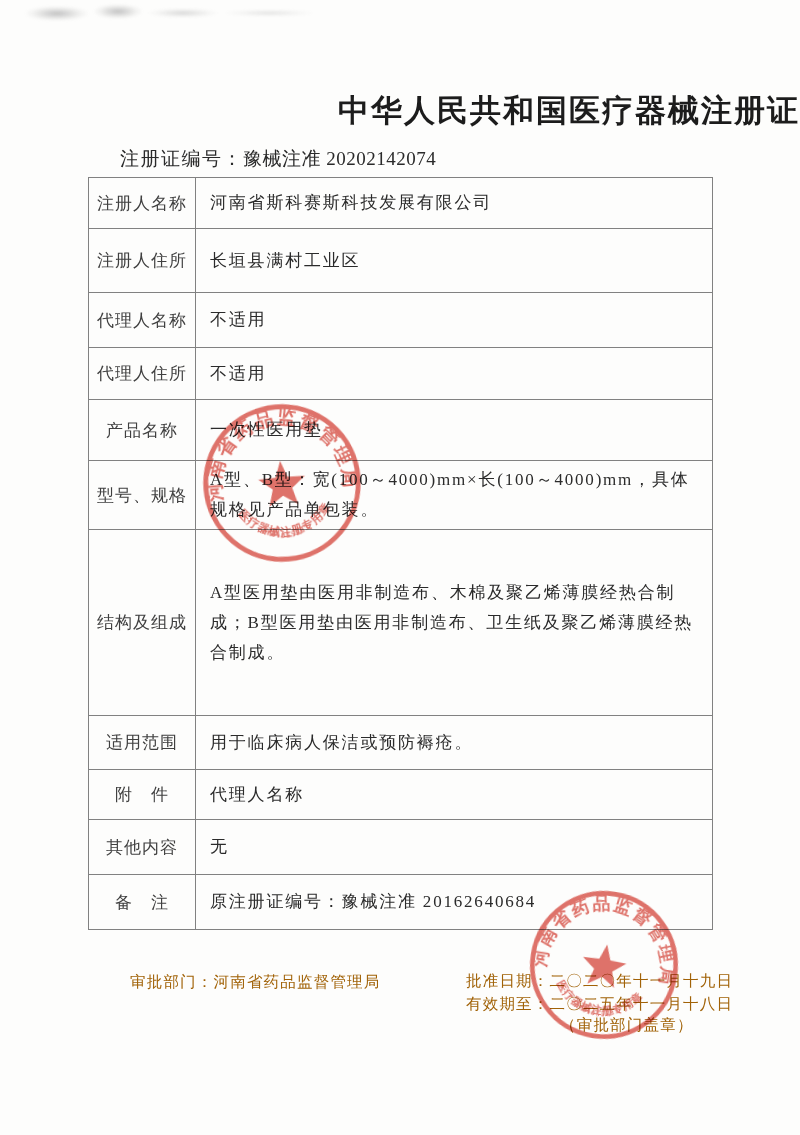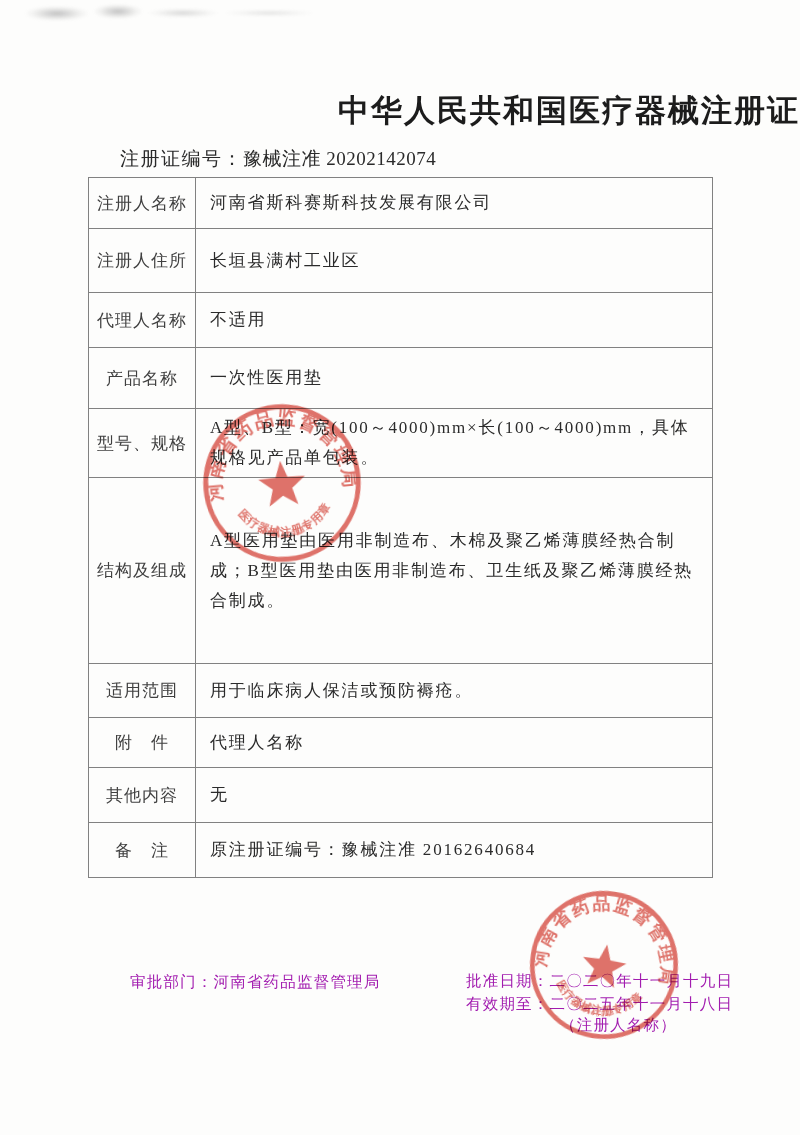--- a/index.html
+++ b/index.html
@@ -82,21 +82,21 @@
   tr.r8  { height: 186px; }
   tr.r9  { height: 54px; }
   tr.r10 { height: 50px; }
   tr.r11 { height: 55px; }
   tr.r12 { height: 55px; }
 
   .footer-item {
     position: absolute;
     font-size: 15.5px;
     letter-spacing: 1.2px;
-    color: #a21caf;
+    color: #a16207;
     white-space: nowrap;
   }
   .f-dept  { left: 130px; top: 972px; }
   .f-date  { left: 466px; top: 971px; }
   .f-valid { left: 466px; top: 994px; }
   .f-seal  { left: 560px; top: 1015px; }
 
   .stamp {
     position: absolute;
     mix-blend-mode: multiply;
@@ -129,20 +129,24 @@
           <td class="value-cell">河南省斯科赛斯科技发展有限公司</td>
         </tr>
         <tr class="r2">
           <td class="label-cell">注册人住所</td>
           <td class="value-cell">长垣县满村工业区</td>
         </tr>
         <tr class="r4">
           <td class="label-cell">代理人名称</td>
           <td class="value-cell">不适用</td>
         </tr>
+        <tr class="r5">
+          <td class="label-cell">代理人住所</td>
+          <td class="value-cell">不适用</td>
+        </tr>
         <tr class="r6">
           <td class="label-cell">产品名称</td>
           <td class="value-cell">一次性医用垫</td>
         </tr>
         <tr class="r7">
           <td class="label-cell">型号、规格</td>
           <td class="value-cell">A型、B型：宽(100～4000)mm×长(100～4000)mm，具体规格见产品单包装。</td>
         </tr>
         <tr class="r8">
           <td class="label-cell">结构及组成</td>
@@ -163,21 +167,21 @@
         <tr class="r12">
           <td class="label-cell">备　注</td>
           <td class="value-cell">原注册证编号：豫械注准 20162640684</td>
         </tr>
       </tbody>
   </table>
 
   <div class="footer-item f-dept">审批部门：河南省药品监督管理局</div>
   <div class="footer-item f-date">批准日期：二〇二〇年十一月十九日</div>
   <div class="footer-item f-valid">有效期至：二〇二五年十一月十八日</div>
-  <div class="footer-item f-seal">（注册人名称）</div>
+  <div class="footer-item f-seal">（审批部门盖章）</div>
 
   <div class="stamp stamp1">
     <svg viewBox="0 0 200 200" xmlns="http://www.w3.org/2000/svg">
       <defs>
         <path id="arcTop1" d="M 26,115 A 75,75 0 1 1 174,115" fill="none"></path>
         <path id="arcBot1" d="M 40,127 A 67,67 0 0 0 160,127" fill="none"></path>
         <path id="arcNum1" d="M 58,146 A 53,53 0 0 0 142,146" fill="none"></path>
       </defs>
       <circle cx="100" cy="100" r="93" fill="none" stroke="#d9544a" stroke-width="6"></circle>
       <polygon fill="#d9544a" points="100,73 107.3,92.9 128.5,93.7 111.9,106.9 117.6,127.3 100,115.5 82.4,127.3 88.1,106.9 71.5,93.7 92.7,92.9"></polygon>

